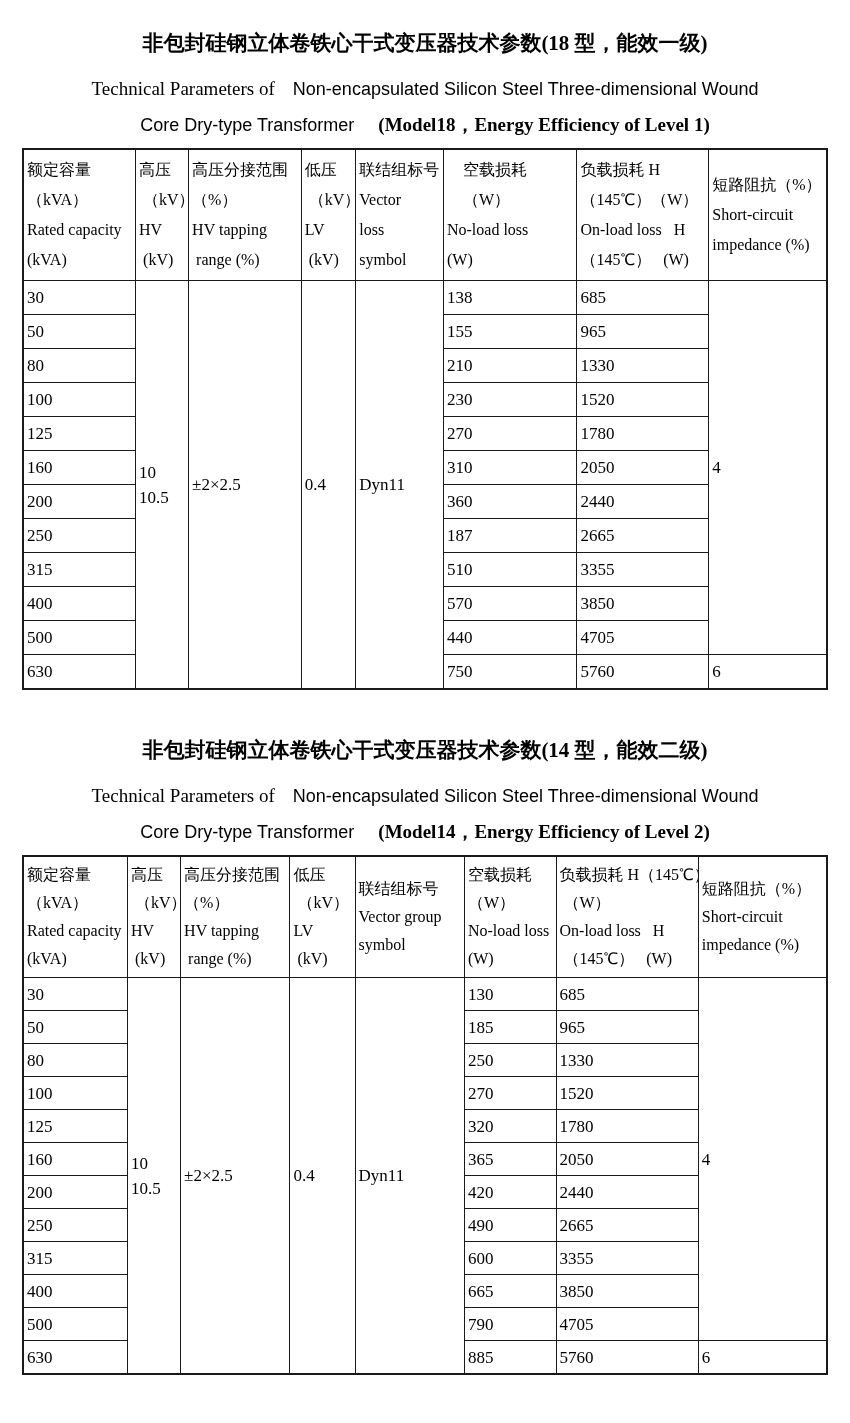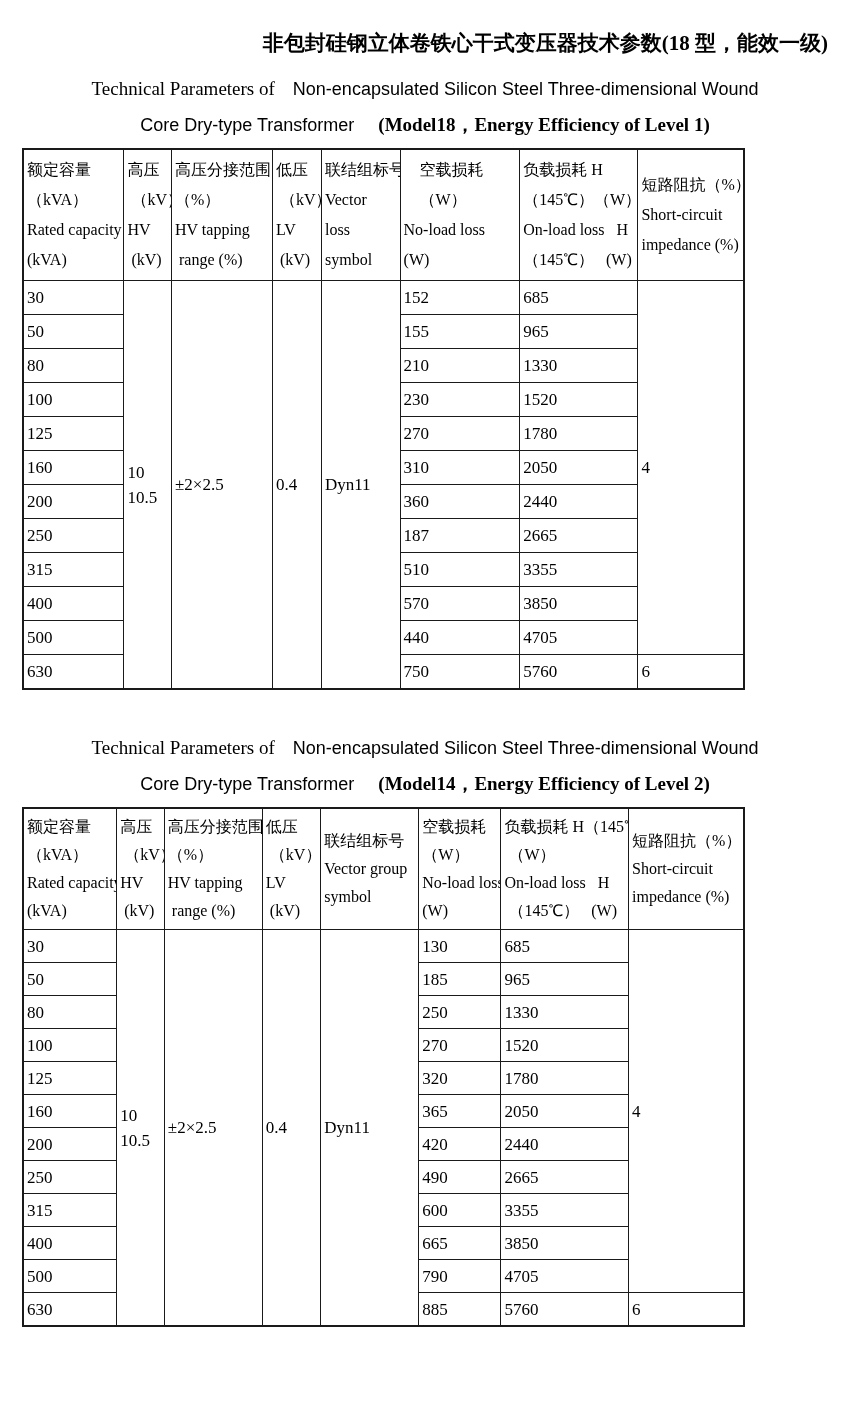--- a/index.html
+++ b/index.html
@@ -13,21 +13,21 @@
     min-height: 1423px;
     font-family: "Liberation Serif", serif;
   }
   .doc {
     padding: 28px 22px 40px 22px;
   }
   .section2 {
     margin-top: 45px;
   }
   .title-zh {
-    text-align: right;
+    text-align: center;
     font-weight: bold;
     font-size: 21px;
     line-height: 30px;
     margin: 0 0 18px 0;
     font-family: "Liberation Serif", serif;
   }
   .title-en {
     text-align: center;
     font-size: 19px;
     line-height: 26px;
@@ -46,21 +46,21 @@
     font-size: 18px;
     margin-right: 24px;
   }
   .seg-bold-serif {
     font-family: "Liberation Serif", serif;
     font-weight: bold;
   }
   table.ptable {
     border-collapse: collapse;
     table-layout: fixed;
-    width: 723px;
+    width: 806px;
     border: 2px solid #1a1a1a;
   }
   table.ptable th,
   table.ptable td {
     border: 1px solid #1a1a1a;
     padding: 2px 3px;
     font-size: 17px;
     font-weight: normal;
     text-align: left;
     vertical-align: middle;
@@ -166,21 +166,21 @@
             <td class="merged" rowspan="12">
               <div class="ml">±2×2.5</div>
             </td>
             <td class="merged" rowspan="12">
               <div class="ml">0.4</div>
             </td>
             <td class="merged" rowspan="12">
               <div class="ml">Dyn11</div>
             </td>
             <td class="noload">
-              <div class="ml">152</div>
+              <div class="ml">138</div>
             </td>
             <td class="onload">
               <div class="ml">685</div>
             </td>
             <td class="imp" rowspan="11">
               <div class="ml">4</div>
             </td>
           </tr>
           <tr>
             <td class="cap">
@@ -304,20 +304,21 @@
             </td>
             <td class="imp">
               <div class="ml">6</div>
             </td>
           </tr>
         </tbody>
       </table>
   </div>
 
   <div class="section section2">
+    <div class="title-zh">非包封硅钢立体卷铁心干式变压器技术参数(14 型，能效二级)</div>
     <div class="title-en"><span class="seg-serif">Technical Parameters of</span><span class="seg-sans">Non-encapsulated Silicon Steel Three-dimensional Wound</span></div>
     <div class="title-en"><span class="seg-sans-prefix">Core Dry-type Transformer</span><span class="seg-bold-serif">(Model14，Energy Efficiency of Level 2)</span></div>
     <table class="ptable t2">
         <colgroup>
           <col style="width: 13%;">
           <col style="width: 6.6%;">
           <col style="width: 13.6%;">
           <col style="width: 8.1%;">
           <col style="width: 13.6%;">
           <col style="width: 11.4%;">

